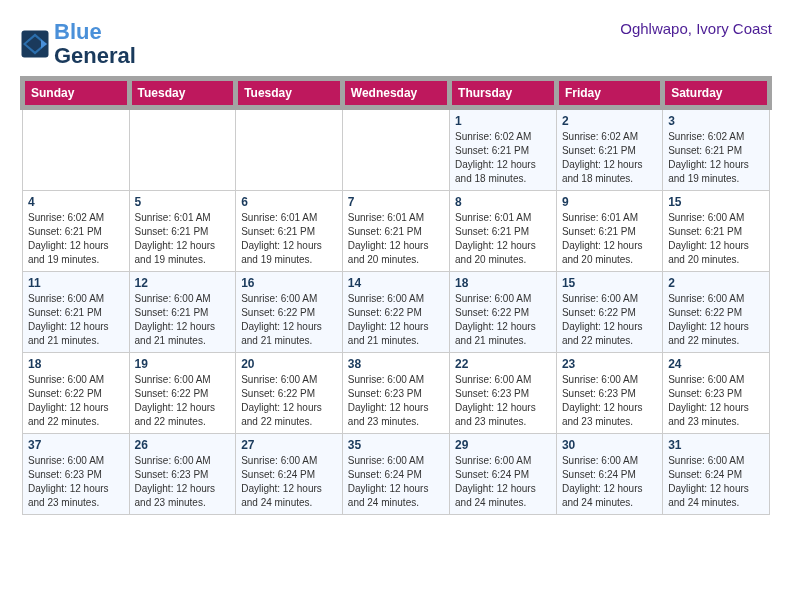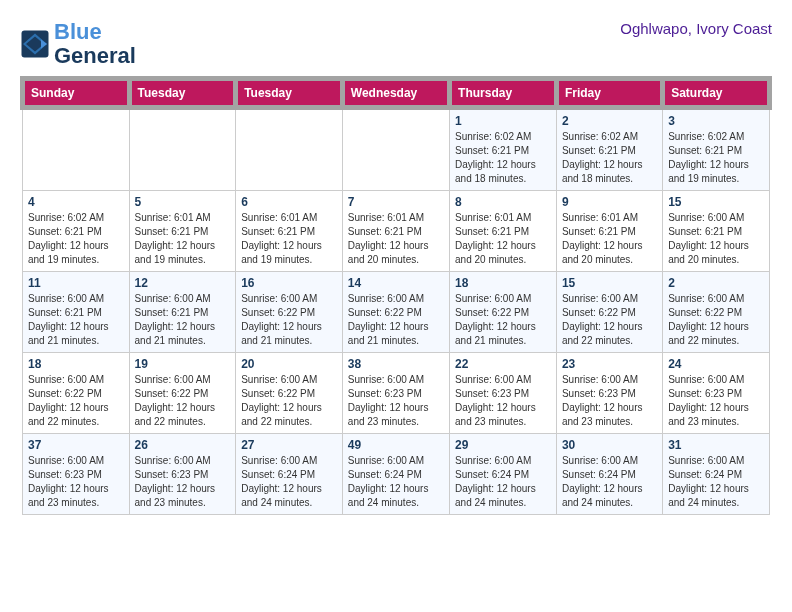--- a/index.html
+++ b/index.html
@@ -326,21 +326,21 @@
 and 23 minutes.</div>
           </td>
           <td>
             <span class="day-num">27</span>
             <div class="cell-content" style="white-space: pre-line;">Sunrise: 6:00 AM
 Sunset: 6:24 PM
 Daylight: 12 hours
 and 24 minutes.</div>
           </td>
           <td>
-            <span class="day-num">49</span>
+            <span class="day-num">35</span>
             <div class="cell-content" style="white-space: pre-line;">Sunrise: 6:00 AM
 Sunset: 6:24 PM
 Daylight: 12 hours
 and 24 minutes.</div>
           </td>
           <td>
             <span class="day-num">29</span>
             <div class="cell-content" style="white-space: pre-line;">Sunrise: 6:00 AM
 Sunset: 6:24 PM
 Daylight: 12 hours

